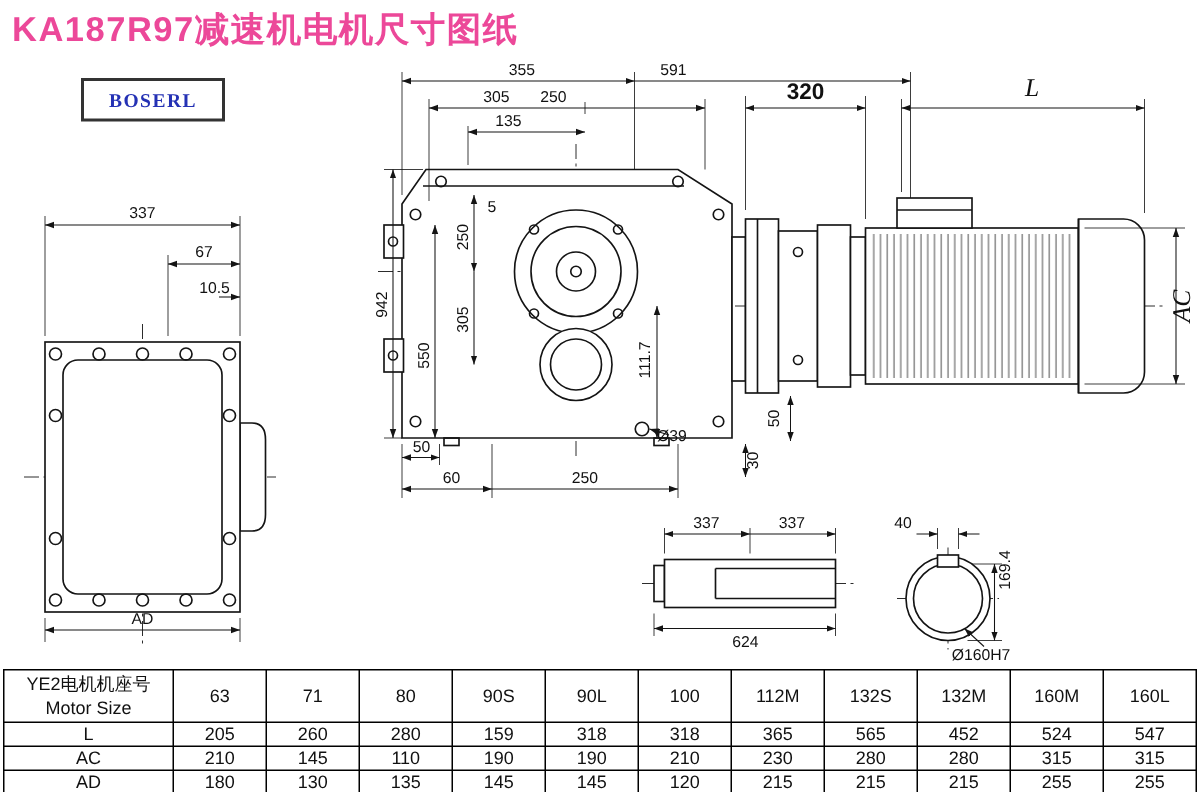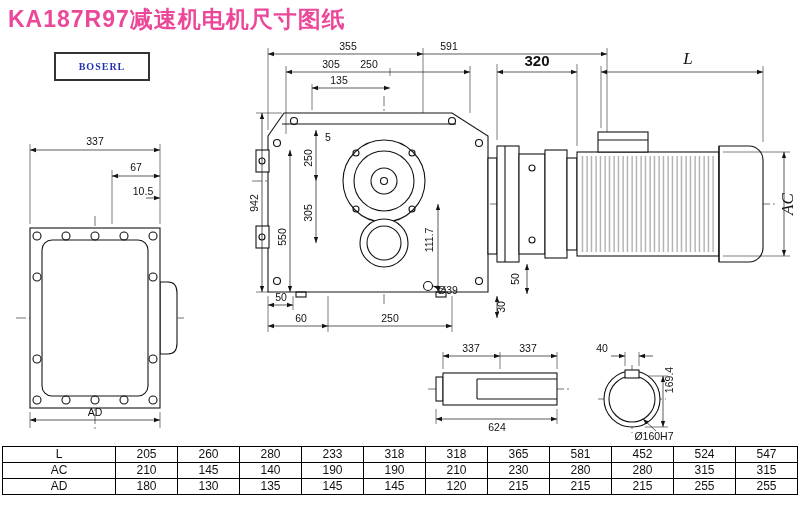--- a/index.html
+++ b/index.html
@@ -2,21 +2,21 @@
 <html><head>
 <meta charset="utf-8">
 <style>
   html,body{margin:0;padding:0}
   body{width:800px;height:528px;position:relative;background:#fff;overflow:hidden;
        font-family:"Liberation Sans",sans-serif;color:#111}
   .title{position:absolute;left:8px;top:4px;font-size:23px;font-weight:bold;
          color:#ec4899;letter-spacing:1px;white-space:nowrap}
   .logo{position:absolute;left:54px;top:52px;width:92px;height:25px;border:2px solid #333;
         display:flex;align-items:center;justify-content:center;
-        font-family:"Liberation Serif",serif;font-weight:bold;font-size:10px;
+        font-family:"Liberation Serif",serif;font-weight:bold;font-size:13px;
         color:#2431b4;letter-spacing:1px}
   svg.draw{position:absolute;left:0;top:0}
   .obj{fill:none;stroke:#141414;stroke-width:1.1}
   .objf{fill:#fff;stroke:#141414;stroke-width:1.1}
   .dim{stroke:#141414;stroke-width:0.7;fill:none}
   .ext{stroke:#141414;stroke-width:0.55;fill:none}
   .cl{stroke:#141414;stroke-width:0.6;stroke-dasharray:10 3 2 3;fill:none}
   text.d{font:10.5px "Liberation Sans",sans-serif;fill:#111;text-anchor:middle}
   text.big{font:bold 15px "Liberation Sans",sans-serif;fill:#111;text-anchor:middle}
   text.ser{font:italic 17px "Liberation Serif",serif;fill:#111;text-anchor:middle}
@@ -238,39 +238,56 @@
       <col>
       <col>
       <col>
       <col>
       <col>
       <col>
       <col>
       <col>
   </colgroup>
   <tbody>
+      <tr>
+    <td class="hd">
+      <div>YE2电机机座号</div>
+      <div>Motor Size</div>
+    </td>
+    <td>63</td>
+    <td>71</td>
+    <td>80</td>
+    <td>90S</td>
+    <td>90L</td>
+    <td>100</td>
+    <td>112M</td>
+    <td>132S</td>
+    <td>132M</td>
+    <td>160M</td>
+    <td>160L</td>
+  </tr>
   <tr>
     <td>L</td>
     <td>205</td>
     <td>260</td>
     <td>280</td>
-    <td>233</td>
+    <td>159</td>
     <td>318</td>
     <td>318</td>
     <td>365</td>
-    <td>581</td>
+    <td>565</td>
     <td>452</td>
     <td>524</td>
     <td>547</td>
   </tr>
   <tr>
     <td>AC</td>
     <td>210</td>
     <td>145</td>
-    <td>140</td>
+    <td>110</td>
     <td>190</td>
     <td>190</td>
     <td>210</td>
     <td>230</td>
     <td>280</td>
     <td>280</td>
     <td>315</td>
     <td>315</td>
   </tr>
   <tr>

